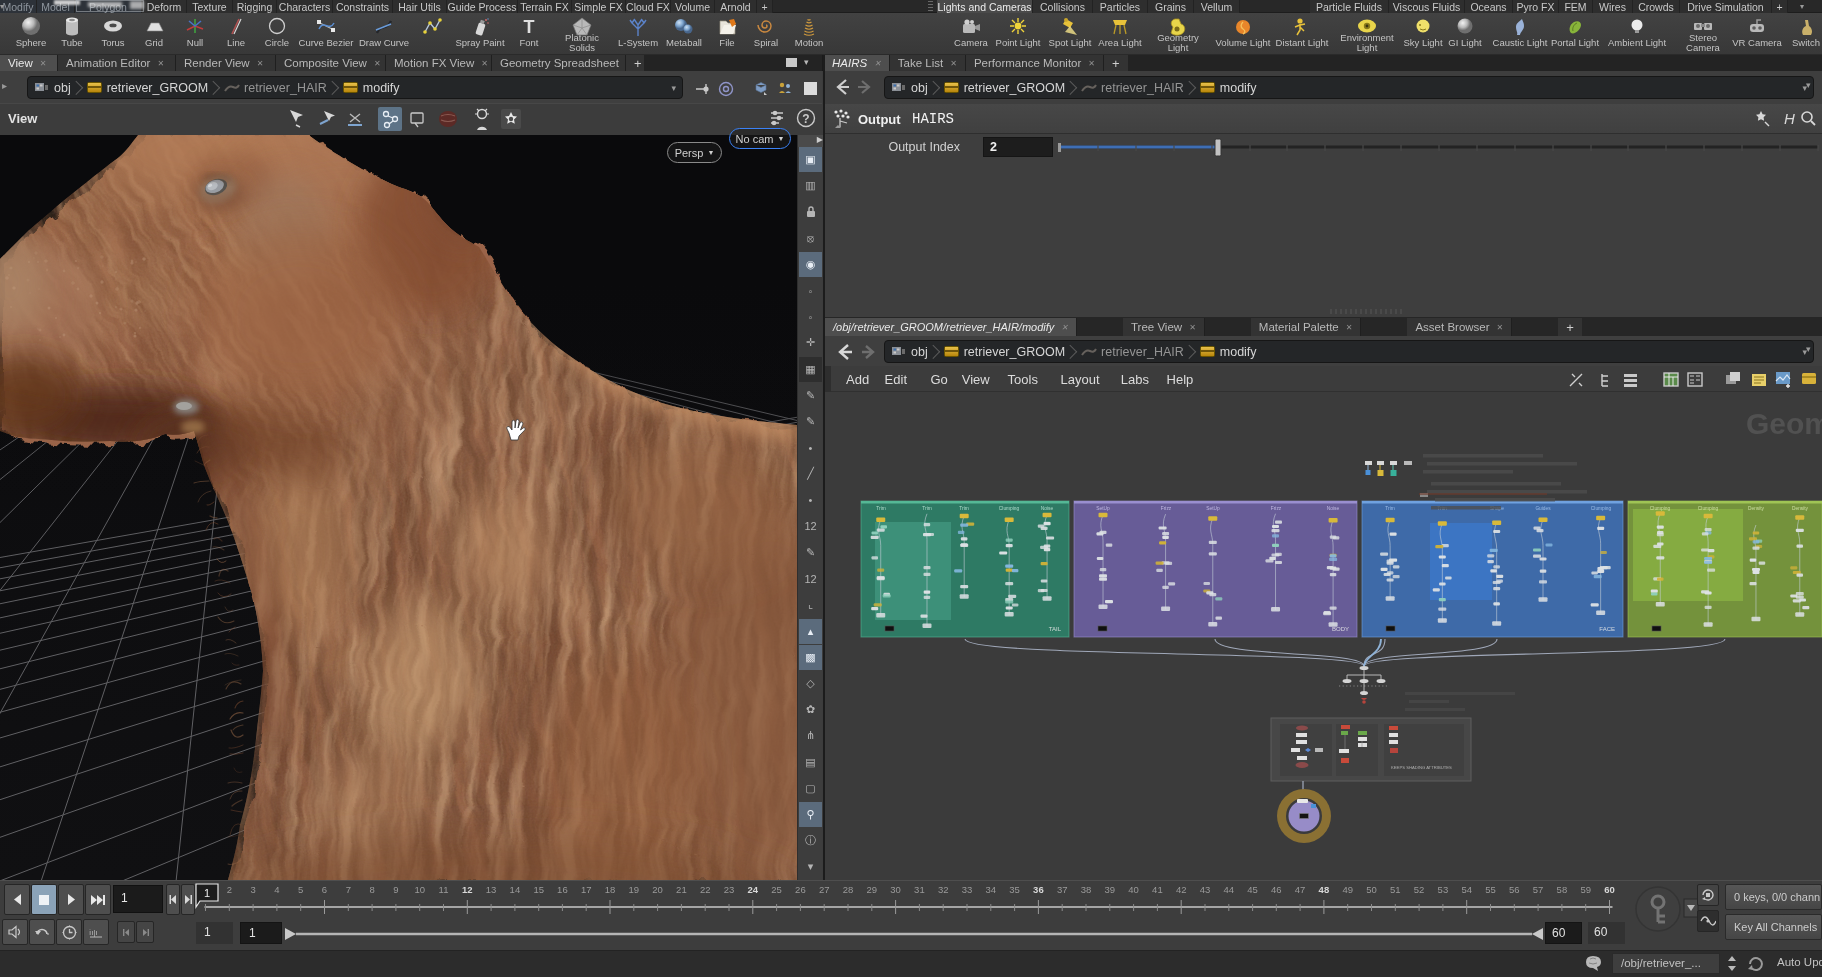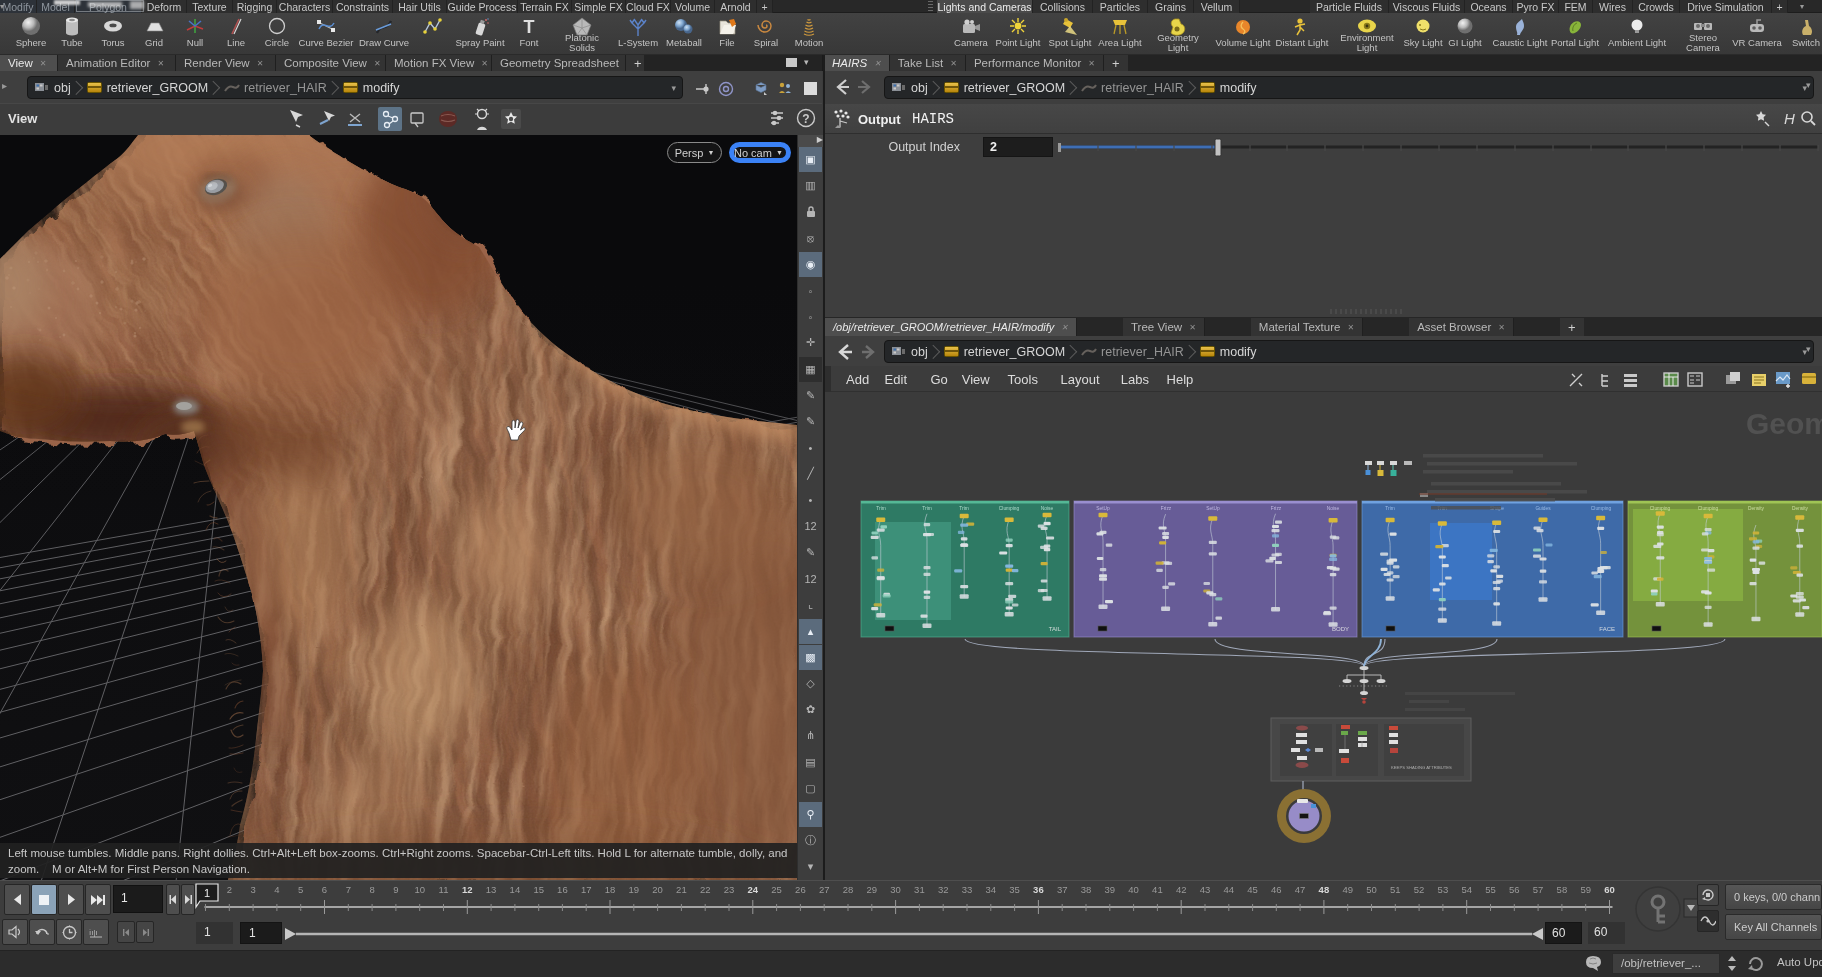--- a/index.html
+++ b/index.html
@@ -731,26 +731,25 @@
         <path d="M242 690 q-9 -5 -12 10" stroke="#7a4a30" stroke-width="0.7" opacity="0.56"></path>
         <path d="M242 699 q-8 3 -14 3" stroke="#7a4a30" stroke-width="0.7" opacity="0.34"></path>
         <path d="M242 714 q-4 -4 -6 3" stroke="#7a4a30" stroke-width="0.7" opacity="0.49"></path>
         <path d="M241 725 q-8 6 -13 4" stroke="#9a6a48" stroke-width="1.1" opacity="0.36"></path>
         <path d="M241 737 q-5 3 -8 -4" stroke="#7a4a30" stroke-width="0.8" opacity="0.38"></path>
         <path d="M241 747 q-8 3 -14 2" stroke="#9a6a48" stroke-width="0.9" opacity="0.54"></path>
       </g>
     </svg>
 <div class="abs" style="left:667px;top:142px;width:55px;height:21px;border:1px solid #8a8a8a;border-radius:11px;
 background:rgba(30,30,30,.55);color:#d0d0d0;font-size:11px;display:flex;align-items:center;justify-content:center;gap:4px;">Persp <span style="font-size:7px;">▼</span></div>
-<div class="abs" style="left:729px;top:142px;width:62px;height:21px;border:5px solid #3b82f6;border-radius:11px;
-background:rgba(30,30,30,.55);color:#d0d0d0;font-size:11px;display:flex;align-items:center;gap:4px;">No cam <span style="font-size:7px;">▼</span></div>
+<div class="abs" style="left:729px;top:128px;width:62px;height:21px;border:1px solid #3b82f6;border-radius:11px;
+background:rgba(30,30,30,.55);color:#d0d0d0;font-size:11px;display:flex;align-items:center;justify-content:center;gap:4px;">No cam <span style="font-size:7px;">▼</span></div>
 <svg class="abs" style="left:504px;top:418px;" width="22" height="24" viewBox="0 0 22 24">
 <path d="M7 22 L5 15 L3 11 q-1-2 1-2.5 q1.5-.3 2.5 1.5 L8 12 L8 4 q0-1.8 1.5-1.8 q1.5 0 1.5 1.8 L11 10 L12 3 q.3-1.8 1.8-1.5 q1.4.3 1.2 2 L14 10 l2-5 q.6-1.6 2-1 q1.4.6.8 2.2 L16.5 12 l2.5-2 q1.3-1 2 .2 q.6 1-.4 2 L15 18 L14 22 Z" fill="#fff" stroke="#333" stroke-width=".8"></path>
     </svg>
-<div class="abs" style="left:0;top:843px;width:797px;height:35px;background:rgba(33,33,33,.92);color:#c8c8c8;font-size:11.5px;line-height:16px;padding:2px 0 0 8px;">Left mouse tumbles. Middle pans. Right dollies. Ctrl+Alt+Left box-zooms. Ctrl+Right zooms. Spacebar-Ctrl-Left tilts. Hold L for alternate tumble, dolly, and<br>zoom.&nbsp;&nbsp;&nbsp;&nbsp;M or Alt+M for First Person Navigation.</div>
 <div class="abs" style="left:797px;top:135px;width:25px;height:745px;background:#3d3d3d;border-left:1px solid #2e2e2e;">
       <div class="abs" style="left:0;top:0;width:25px;height:12px;background:#4a4a4a;color:#ccc;font-size:8px;text-align:right;">▶</div>
       <div class="abs" style="left:1px;top:12px;width:23px;height:25px;display:flex;align-items:center;justify-content:center;color:#b5b5b5;font-size:11px;background:#5b6b7c;color:#e8eef5;">▣</div>
       <div class="abs" style="left:1px;top:38.2px;width:23px;height:25px;display:flex;align-items:center;justify-content:center;color:#b5b5b5;font-size:11px;">▥</div>
       <div class="abs" style="left:1px;top:64.4px;width:23px;height:25px;display:flex;align-items:center;justify-content:center;color:#b5b5b5;font-size:11px;">
         <svg width="12" height="13" viewBox="0 0 12 13">
           <rect x="2" y="6" width="8" height="6" rx="1" fill="#b5b5b5"></rect>
           <path d="M4 6 V4 a2 2 0 0 1 4 0 V6" stroke="#b5b5b5" stroke-width="1.4" fill="none"></path>
         </svg>
       </div>
@@ -867,21 +866,21 @@
 <div class="tabrow" style="left:825px;top:318px;height:18px;gap:46px;">
       <div class="ptab pactive" style="font-style:italic;font-size:11px;">
         <span>/obj/retriever_GROOM/retriever_HAIR/modify</span>
         <span class="x">✕</span>
       </div>
       <div class="ptab" style="font-size:11.5px;">
         <span>Tree View</span>
         <span class="x">✕</span>
       </div>
       <div class="ptab" style="font-size:11.5px;">
-        <span>Material Texture</span>
+        <span>Material Palette</span>
         <span class="x">✕</span>
       </div>
       <div class="ptab" style="font-size:11.5px;">
         <span>Asset Browser</span>
         <span class="x">✕</span>
       </div>
       <div class="ptab" style="border-right:none;color:#cfcfcf;font-size:13px;">+</div>
     </div>
 <div class="abs" style="left:825px;top:336px;width:997px;height:30px;background:#3f3f3f;"></div>
 <svg class="abs" style="left:834px;top:343px;" width="50" height="18" viewBox="0 0 50 18">

